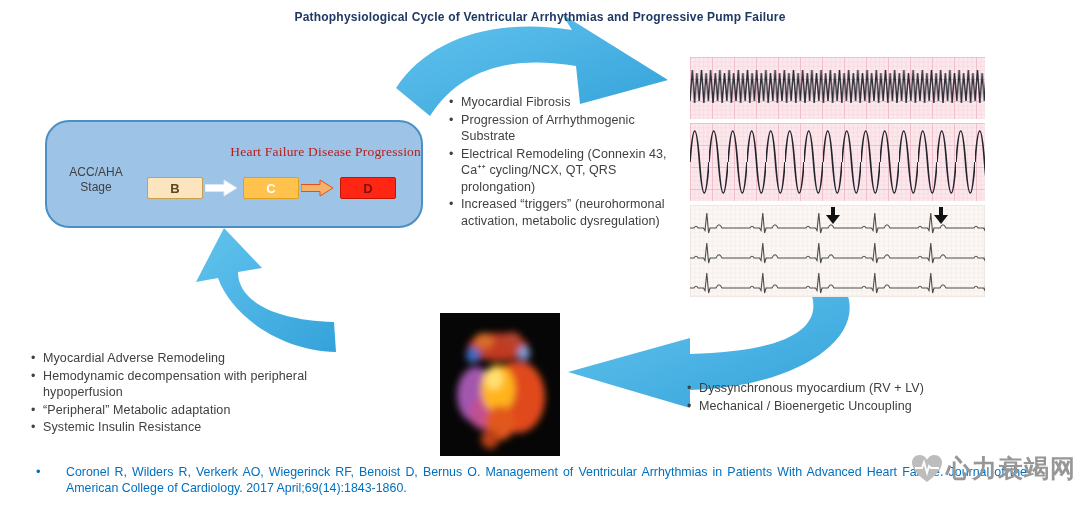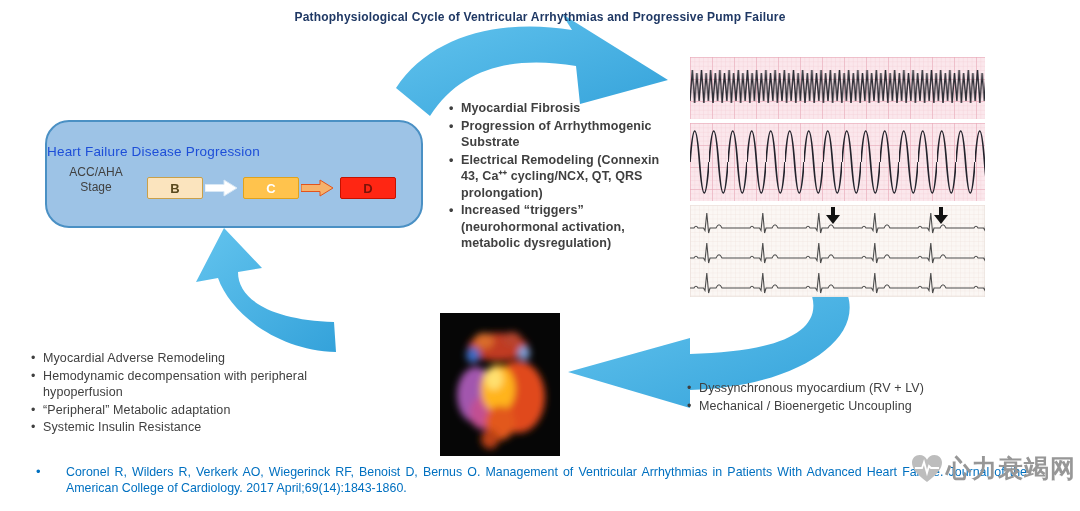--- a/index.html
+++ b/index.html
@@ -8,38 +8,38 @@
   .canvas { position:relative; width:1080px; height:511px; background:#ffffff; overflow:hidden; }
 
   .page-title { position:absolute; top:10px; left:0; width:100%; text-align:center;
     font-size:12px; font-weight:bold; color:#1F3864; letter-spacing:0.2px; }
 
   .arrow-layer { position:absolute; left:0; top:0; }
 
   
   .hf-box { position:absolute; left:45px; top:120px; width:378px; height:108px;
     background:#9DC3E6; border:2px solid #4A90C4; border-radius:24px; }
-  .hf-box-title { position:absolute; top:22px; left:0; width:100%; text-align:left;
-    font-size:13.5px; color:#1d4ed8; letter-spacing:0.2px; }
+  .hf-box-title { position:absolute; top:22px; left:0; width:100%; text-align:right;
+    font-size:13.5px; color:#b91c1c; letter-spacing:0.2px;font-family:Liberation Serif, serif; }
   .stage-label { position:absolute; left:16px; top:43px; width:66px; text-align:center;
     font-size:12px; line-height:1.25; color:#404040; white-space:pre-line; }
   .stage-box { position:absolute; top:55px; width:56px; height:22px; border-radius:2px;
     display:flex; align-items:center; justify-content:center; font-size:13px; font-weight:bold; }
   .stage-b { left:100px; border:1px solid #C9A04A; color:#5A4A1E; }
   .stage-c { left:196px; border:1px solid #E0A21C; color:#FFFFFF; }
   .stage-d { left:293px; border:1px solid #C41200; color:#7A130A; }
   .stage-arrow { position:absolute; top:57px; }
   .stage-arrow-1 { left:158px; }
   .stage-arrow-2 { left:254px; }
 
   
   .blist { list-style:none; font-size:12.5px; line-height:1.32; color:#404040; letter-spacing:0.1px; }
   .blist li { position:relative; padding-left:13px; margin-bottom:1px; }
   .blist li::before { content:"•"; position:absolute; left:1px; top:0; }
-  .substrate-list { position:absolute; left:448px; top:100px; width:232px;font-weight:bold; }
+  .substrate-list { position:absolute; left:448px; top:94px; width:232px; }
   .remodeling-list { position:absolute; left:30px; top:350px; width:330px; }
   .uncoupling-list { position:absolute; left:686px; top:380px; width:300px; }
 
   
   .ecg1 { position:absolute; left:690px; top:57px; }
   .ecg2 { position:absolute; left:690px; top:123px; }
   .ecg3 { position:absolute; left:690px; top:205px; }
 
   .heart-img { position:absolute; left:440px; top:313px; }
 

